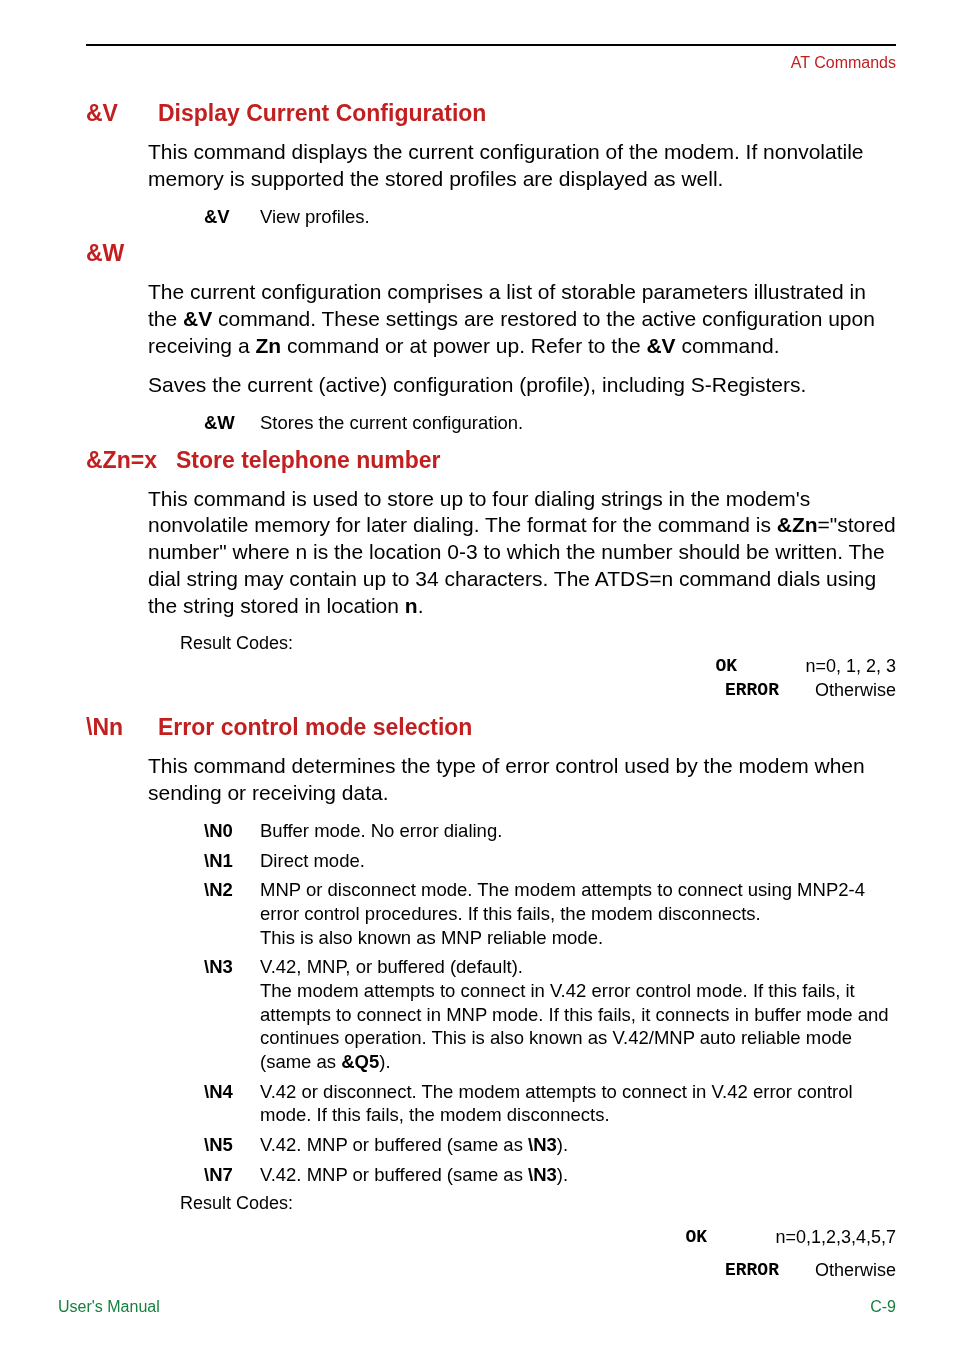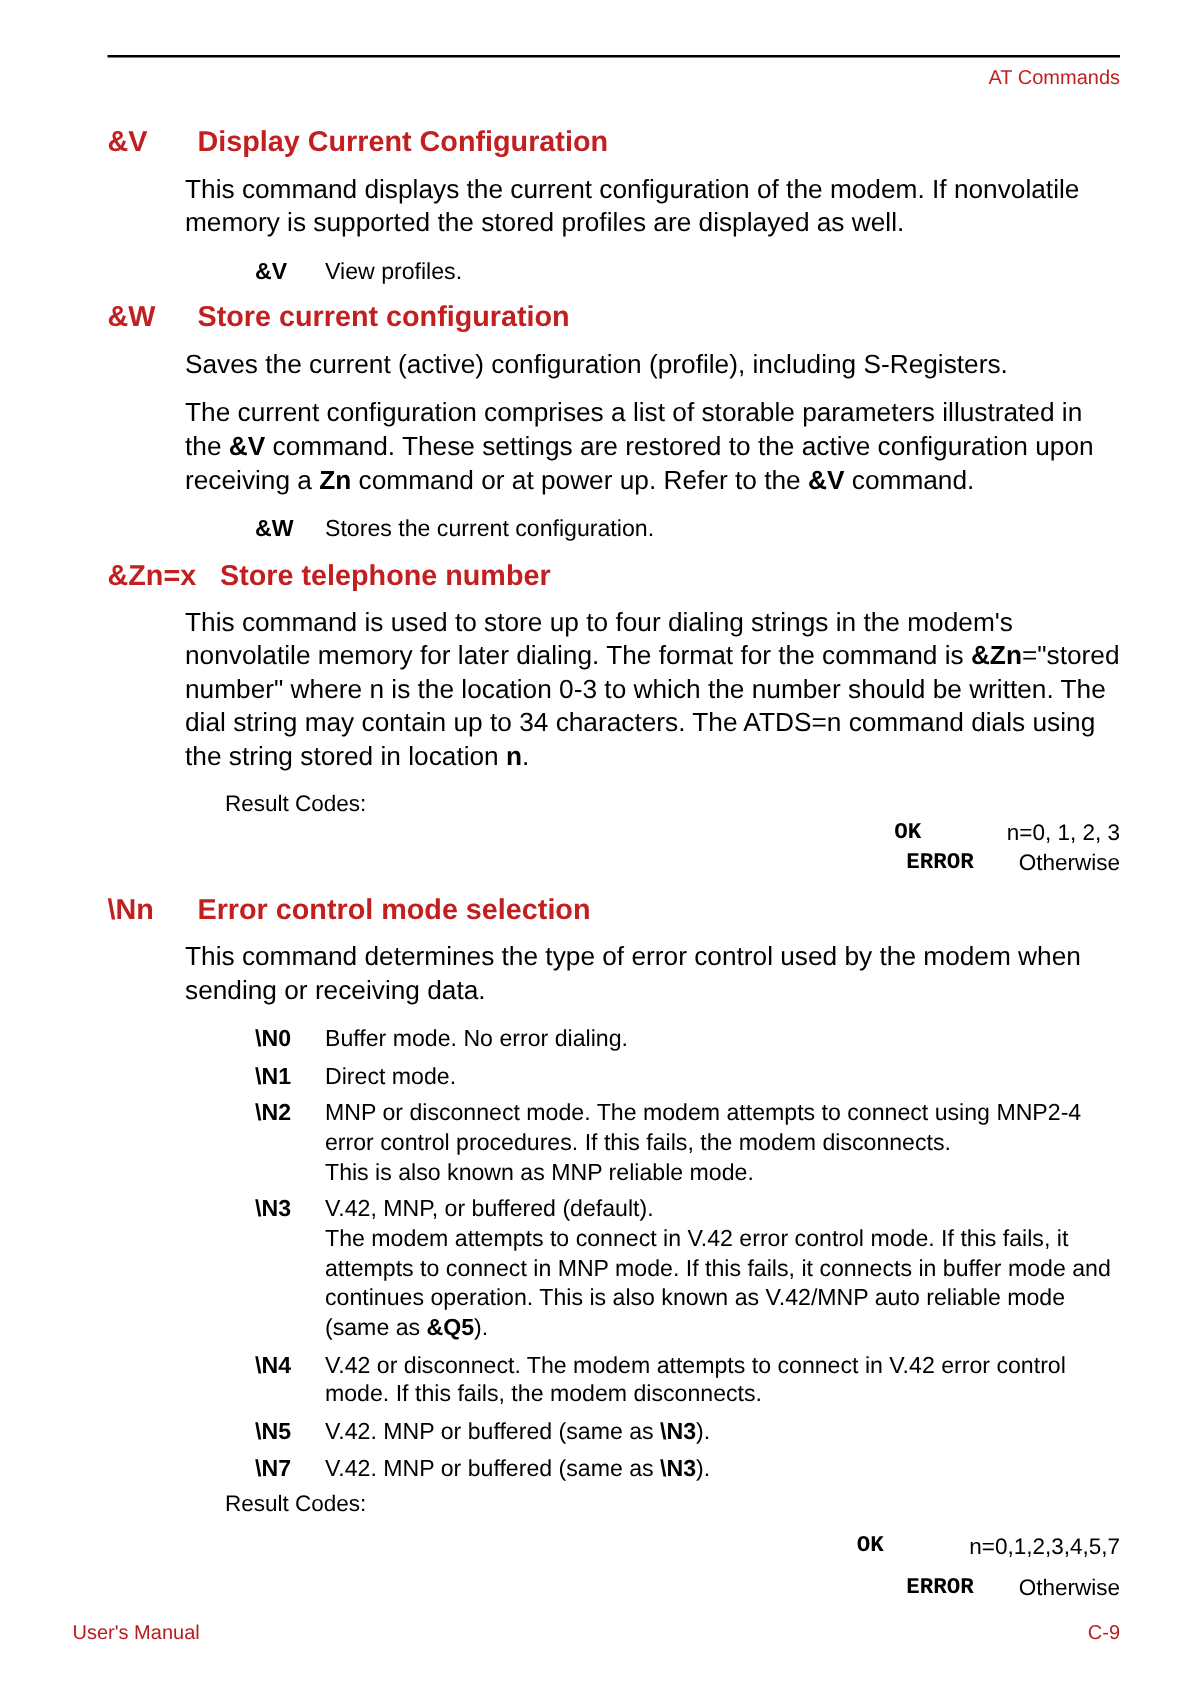--- a/index.html
+++ b/index.html
@@ -75,21 +75,21 @@
     font-weight: bold;
     min-width: 90px;
   }
   .footer {
     position: absolute;
     bottom: 36px;
     left: 58px;
     right: 58px;
     display: flex;
     justify-content: space-between;
-    color: #b91c1c;
+    color: #15803d;
     font-size: 16px;
   }
   b { font-weight: bold; }
 </style>
 </head>
 <body>
 
 <div class="page">
   <div class="header-line"></div>
   <div class="header-text">AT Commands</div>
@@ -99,26 +99,25 @@
     <span>Display Current Configuration</span>
   </div>
   <div class="body-text">This command displays the current configuration of the modem. If nonvolatile memory is supported the stored profiles are displayed as well.</div>
   <div class="def-row">
     <span class="label">&amp;V</span>
     <span class="desc">View profiles.</span>
   </div>
 
   <div class="section-heading">
     <span class="cmd-code">&amp;W</span>
-    <span>Store current configuration</span>
-  </div>
-  <div class="body-text">Saves the current (active) configuration (profile), including S-Registers.</div>
+  </div>
   <div class="body-text">
     <span>The current configuration comprises a list of storable parameters illustrated in the </span><b>&amp;V</b><span> command. These settings are restored to the active configuration upon receiving a </span><b>Zn</b><span> command or at power up. Refer to the </span><b>&amp;V</b><span> command.</span>
   </div>
+  <div class="body-text">Saves the current (active) configuration (profile), including S-Registers.</div>
   <div class="def-row">
     <span class="label">&amp;W</span>
     <span class="desc">Stores the current configuration.</span>
   </div>
 
   <div class="section-heading">
     <span class="cmd-code" style="min-width:90px">&amp;Zn=x</span>
     <span>Store telephone number</span>
   </div>
   <div class="body-text">

